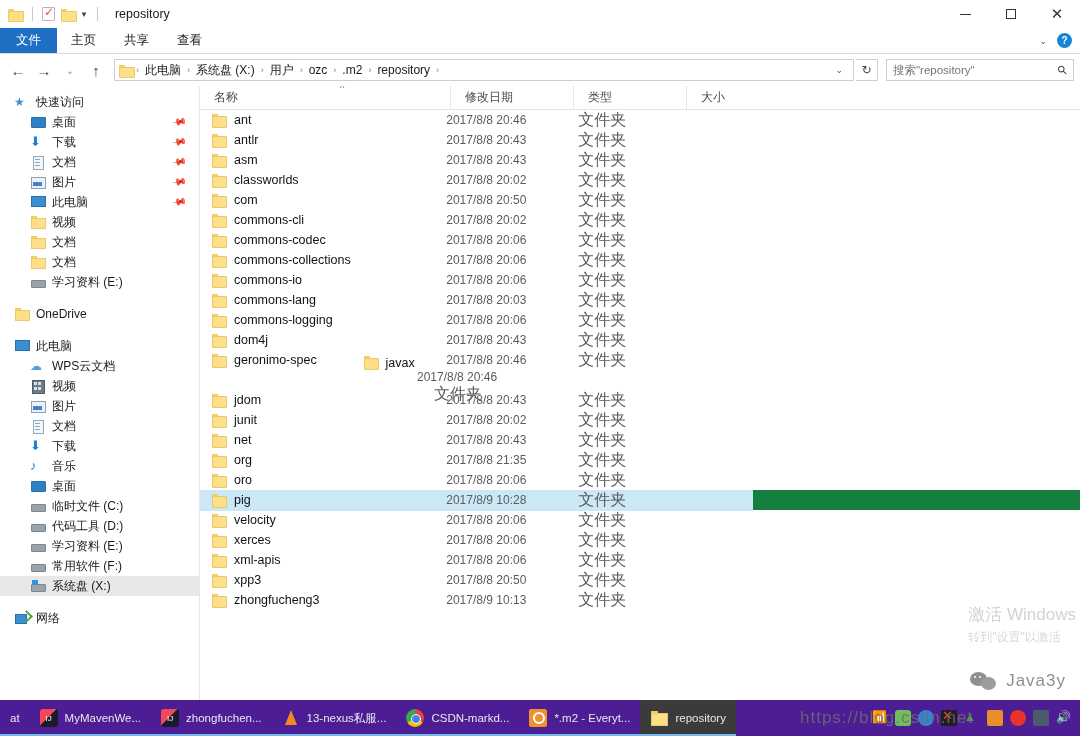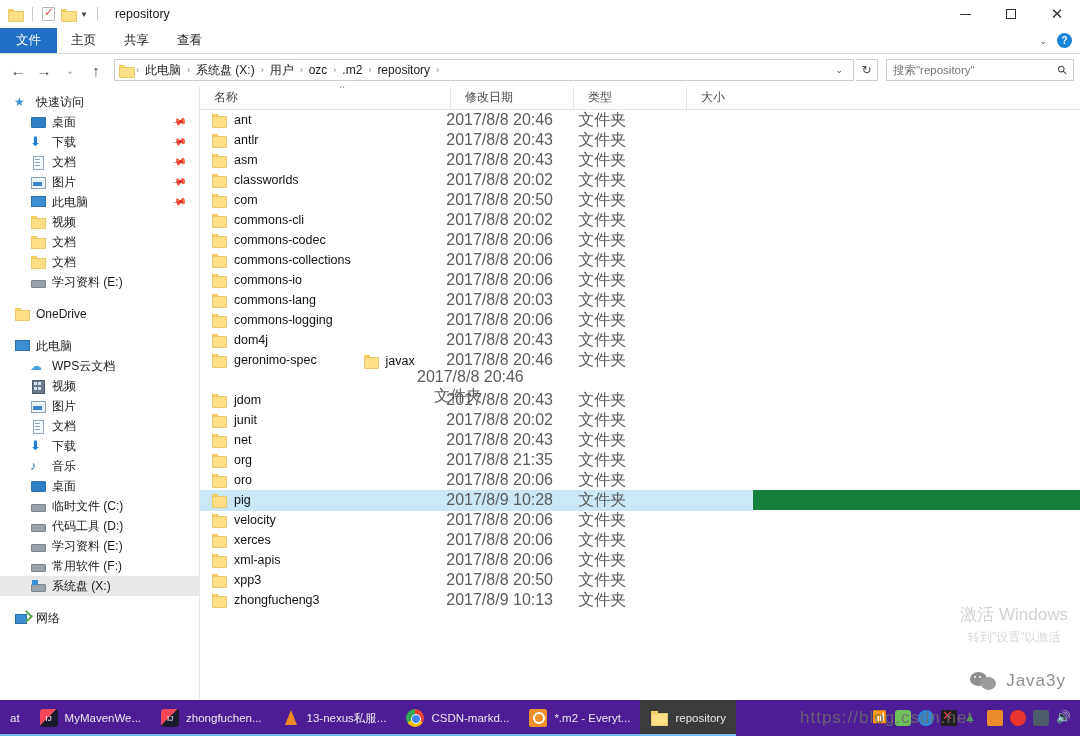--- a/index.html
+++ b/index.html
@@ -151,34 +151,34 @@
   .col-name { width:250px; }
   .col-date { width:123px; }
   .col-type { width:113px; }
   .col-size { width:80px; }
   .sortcaret {
     position:absolute; left:140px; top:-3px; font-size:9px; color:#6f6f6f;
   }
   .rows { position:relative; }
   .row { height:20px; display:flex; align-items:center; font-size:12.5px; color:#111; }
   .row.selected { background:#15803d; }
-  .row .rname { width:250px; display:flex; align-items:flex-end; gap:8px; padding-left:12px;}
-  .row .rdate { width:123px; color:#5b5b5b; font-size:16px; padding-left:2px; }
+  .row .rname { width:250px; display:flex; align-items:center; gap:8px; padding-left:12px;}
+  .row .rdate { width:123px; color:#5b5b5b; font-size:12px; padding-left:2px; }
   .row .rtype { width:113px; color:#5b5b5b; font-size:16px; padding-left:14px; }
   .row .rsize { width:80px; }
   .selwrap { width:553px; }
   .fico {
     width:14px;height:13px;position:relative;flex:none;
   }
   .fico::before{content:"";position:absolute;left:0;top:0px;width:6px;height:3px;background:#f5cd5b;border-radius:1px 1px 0 0;}
   .fico::after{content:"";position:absolute;left:0;top:2px;width:13px;height:10px;background:#fcdf86;border:1px solid #e8c86a;border-radius:1px;}
 
   
   .activate {
-    position:absolute; right:12px; top:603px; text-align:center; color:#cfcfcf;
+    position:absolute; right:4px; top:603px; text-align:left; color:#cfcfcf;
     pointer-events:none; user-select:none;
   }
   .activate .a1 { font-size:17px; color:#d2d2d2; }
   .activate .a2 { font-size:12px; color:#d8d8d8; margin-top:3px; }
   .java3y {
     position:absolute; right:14px; bottom:44px; display:flex; align-items:center;
     gap:6px; color:#8a8a8a; pointer-events:none; user-select:none;
   }
   .wechat {
     width:30px;height:22px;position:relative;

